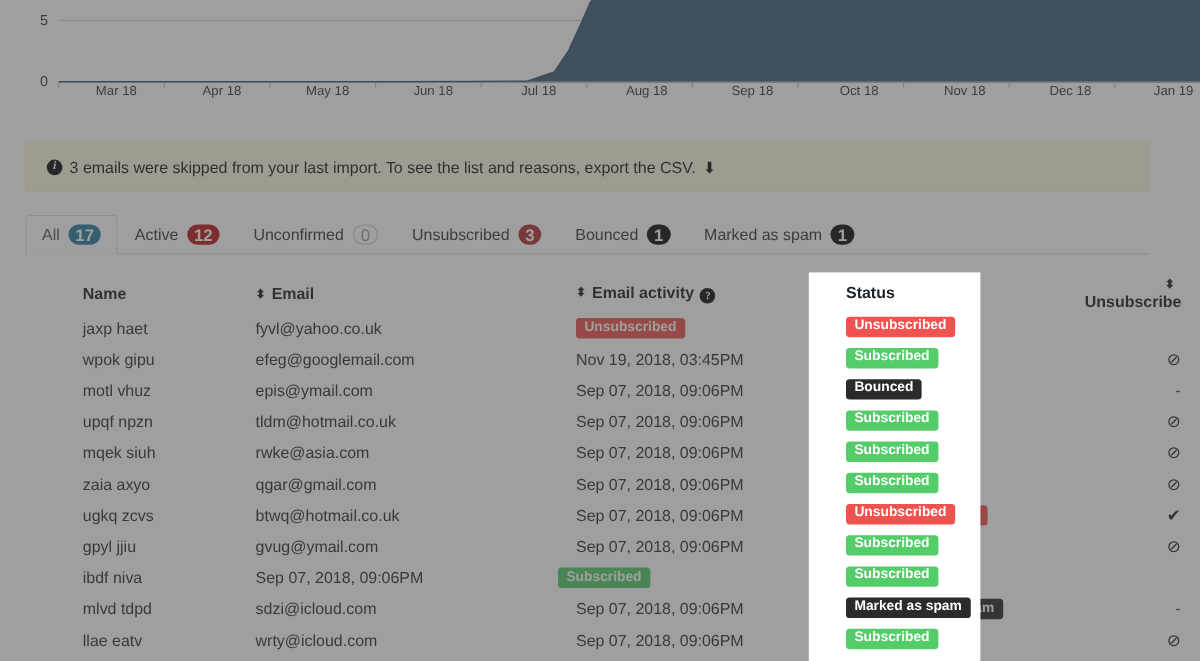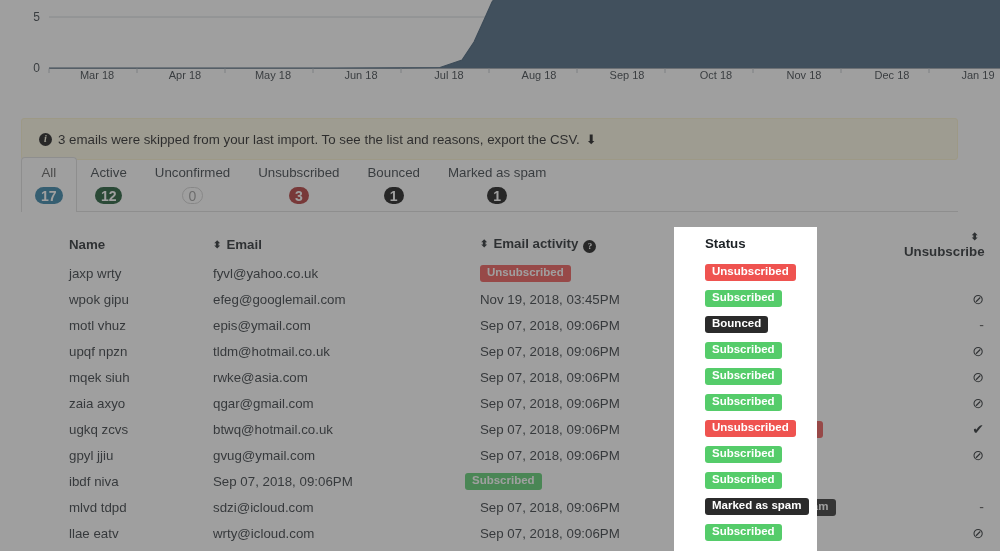--- a/index.html
+++ b/index.html
@@ -97,21 +97,20 @@
     padding: 7px 13px 8px 13px;
     font-size: 13.3px;
     color: #333a40;
     border: 1px solid transparent;
     border-bottom: none;
     border-radius: 4px 4px 0 0;
     position: relative;
     top: 1px;
     cursor: pointer;
     white-space: nowrap;
-    flex-direction: column;
   }
   .tab.active {
     background: #fff;
     border-color: #ddd;
     color: #555;
   }
   .badge {
     display: inline-flex;
     align-items: center;
     justify-content: center;
@@ -119,21 +118,21 @@
     height: 17px;
     padding: 0 6px;
     border-radius: 9px;
     font-size: 14px;
     font-weight: bold;
     color: #fff;
     box-sizing: border-box;
     line-height: 1;
   }
   .badge.blue   { background: #2b7ca3; }
-  .badge.green  { background: #14532d; }
+  .badge.green  { background: #b91c1c; }
   .badge.red    { background: #b03232; }
   .badge.black  { background: #0f0f0f; }
   .badge.ghost  {
     background: transparent;
     border: 1px solid #cfcfcf;
     color: #9a9a9a;
     font-weight: normal;
   }
 
   
@@ -329,21 +328,21 @@
       <div class="c-status">
         <span>Status</span>
       </div>
       <div class="c-unsub">
         <span class="sort-ico">⬍</span><span>Unsubscribe</span>
       </div>
     </div>
 
     <div id="rows-container">
         <div class="trow">
-          <div class="c-name">jaxp wrty</div>
+          <div class="c-name">jaxp haet</div>
           <div class="c-email">fyvl@yahoo.co.uk</div>
           <div class="c-status"><span class="pill unsub">Unsubscribed</span></div>
           <div class="c-unsub"><span class="unsub-mark">✔</span></div>
         </div>
         <div class="trow">
           <div class="c-name">wpok gipu</div>
           <div class="c-email">efeg@googlemail.com</div>
           <div class="c-act">Nov 19, 2018, 03:45PM</div>
           <div class="c-status"><span class="pill sub">Subscribed</span></div>
           <div class="c-unsub"><span class="unsub-mark">⊘</span></div>

